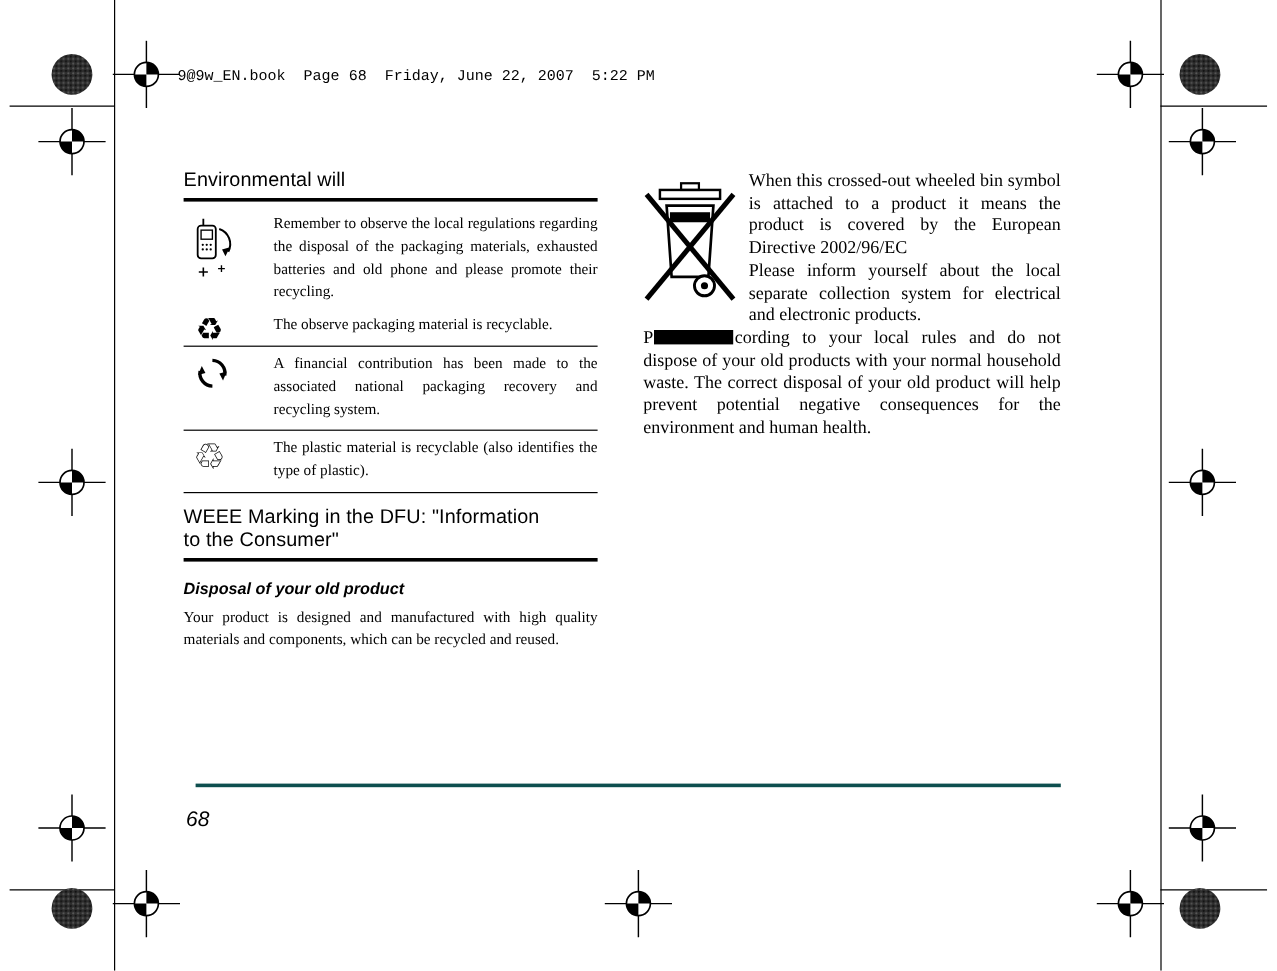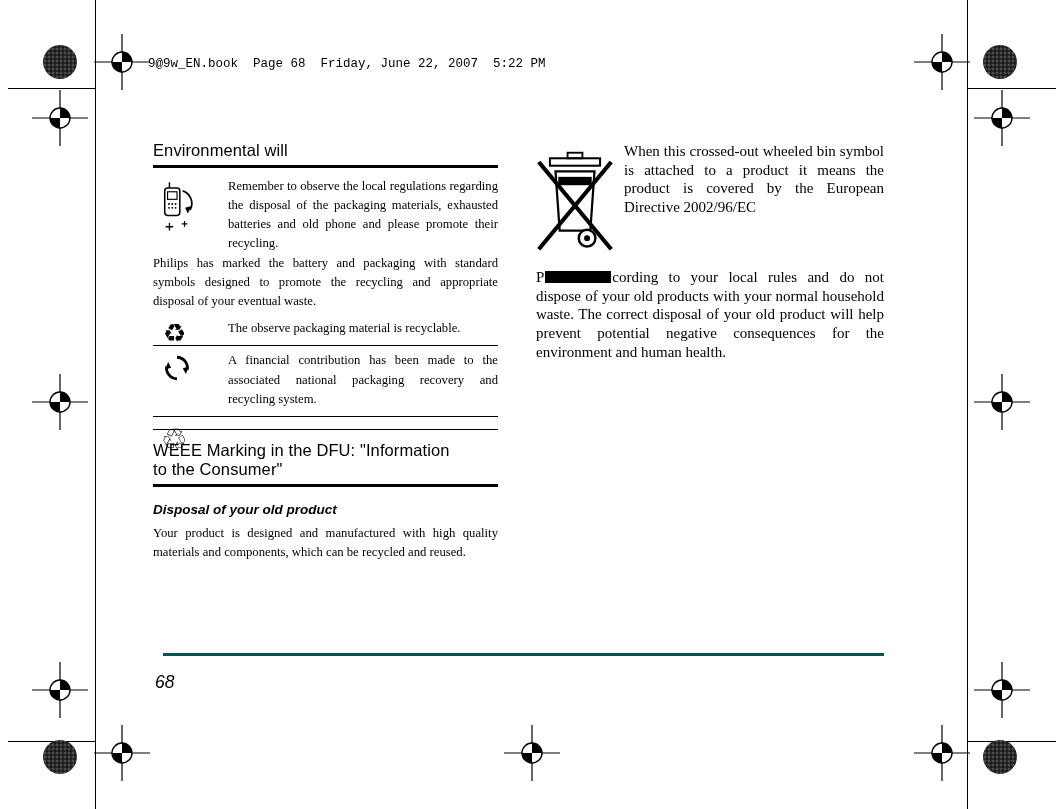--- a/index.html
+++ b/index.html
@@ -109,40 +109,40 @@
             <circle cx="16.5" cy="30" r="1" fill="#000"></circle>
           <path d="M24 12 a14 14 0 0 1 8 20" fill="none" stroke="#000" stroke-width="1.8"></path>
           <polygon points="33.5,28 29.5,36 26.5,30" fill="#000"></polygon>
           <path d="M10 46 v8 M6 50 h8" stroke="#000" stroke-width="1.4"></path>
           <path d="M26 44 v6 M23 47 h6" stroke="#000" stroke-width="1.2"></path>
         </svg>
       </span>
       <span>Remember to observe the local regulations regarding the disposal of the packaging materials, exhausted batteries and old phone and please promote their recycling.</span>
     </div>
 
-    <p class="para clear">Philips has marked the battery and packaging with standard symbols designed to promote the recycling and appropriate disposal of your eventual waste.</p>
 
     <div class="symbol-rows">
       <div class="symbol-row">
         <span class="symbol-icon">♻</span>
         <span class="symbol-text">The observe packaging material is recyclable.</span>
       </div>
       <div class="symbol-row">
         <span class="symbol-icon svgbox">
           <svg width="28" height="28" viewBox="0 0 30 30">
             <path d="M15 3.5 A11.5 11.5 0 0 1 26 17" fill="none" stroke="#000" stroke-width="3"></path>
             <polygon points="27.8,13.5 24.5,21.5 21.2,15.2" fill="#000"></polygon>
             <path d="M15 26.5 A11.5 11.5 0 0 1 4 13" fill="none" stroke="#000" stroke-width="3"></path>
             <polygon points="2.2,16.5 5.5,8.5 8.8,14.8" fill="#000"></polygon>
           </svg>
         </span>
         <span class="symbol-text">A financial contribution has been made to the associated national packaging recovery and recycling system.</span>
       </div>
       <div class="symbol-row">
         <span class="symbol-icon big">♲</span>
+        <span class="symbol-text">The plastic material is recyclable (also identifies the type of plastic).</span>
       </div>
     </div>
 
     <h2 class="sec-title weee">WEEE Marking in the DFU: "Information to the Consumer"</h2>
     <div class="rule-thick"></div>
 
     <h3 class="subhead">Disposal of your old product</h3>
     <p class="para disposal-para">Your product is designed and manufactured with high quality materials and components, which can be recycled and reused.</p>
   </div>
 
@@ -153,19 +153,20 @@
         <rect x="15" y="10" width="54" height="8" fill="none" stroke="#000" stroke-width="2.2"></rect>
         <path d="M21 24 H63 L58.5 88 H25.5 Z" fill="none" stroke="#000" stroke-width="2.4"></path>
         <rect x="24" y="30" width="36" height="9" fill="#000"></rect>
         <circle cx="55" cy="96" r="9" fill="#fff" stroke="#000" stroke-width="2.6"></circle>
         <circle cx="55" cy="96" r="3.2" fill="#000"></circle>
         <line x1="3" y1="14" x2="81" y2="108" stroke="#000" stroke-width="4.5"></line>
         <line x1="81" y1="14" x2="3" y2="108" stroke="#000" stroke-width="4.5"></line>
       </svg>
     </span>
     <p class="para">When this crossed-out wheeled bin symbol is attached to a product it means the product is covered by the European Directive 2002/96/EC</p>
+    <p class="para">Please inform yourself about the local separate collection system for electrical and electronic products.</p>
     <p class="para clear"><span>P</span><span class="redact"></span><span>cording to your local rules and do not dispose of your old products with your normal household waste. The correct disposal of your old product will help prevent potential negative consequences for the environment and human health.</span></p>
   </div>
 
   <div class="footer-rule" style="background: rgb(14, 79, 79);"></div>
   <div class="page-number">68</div>
 
 </div>
 
 </body></html>

